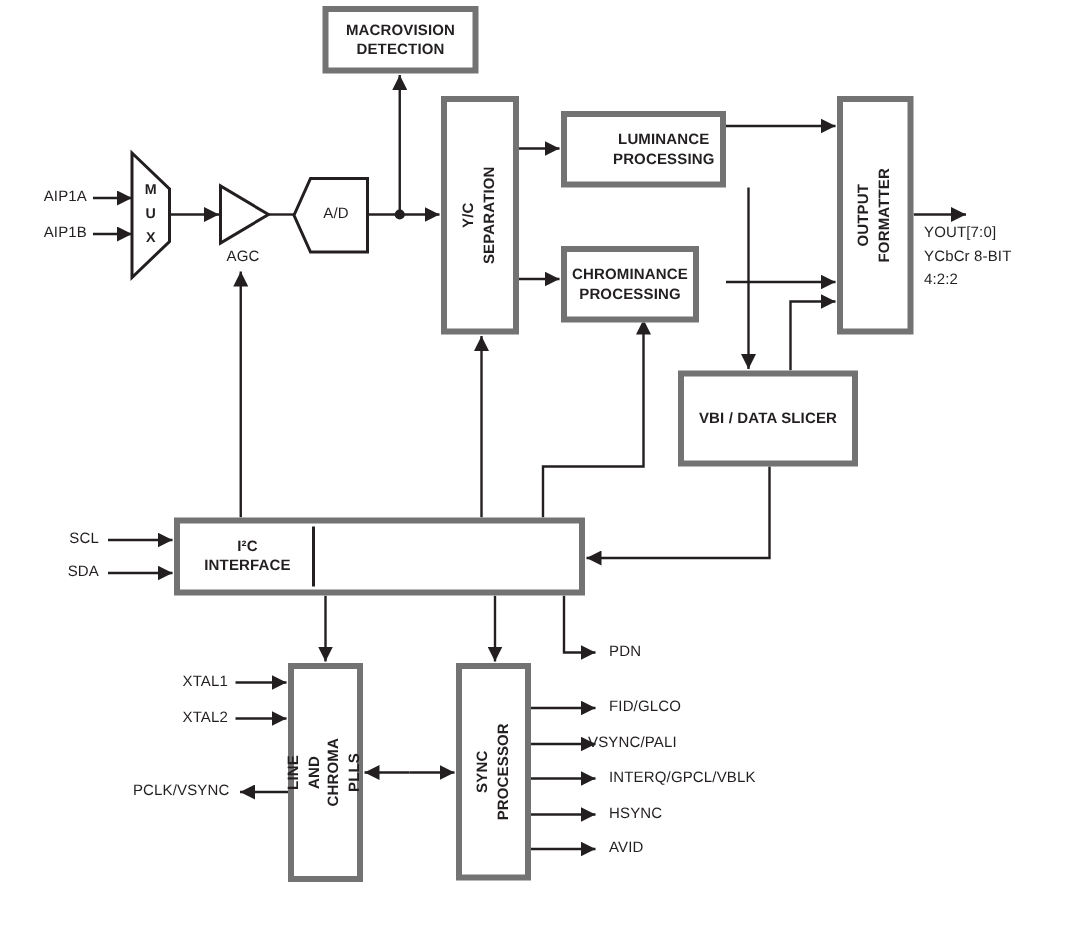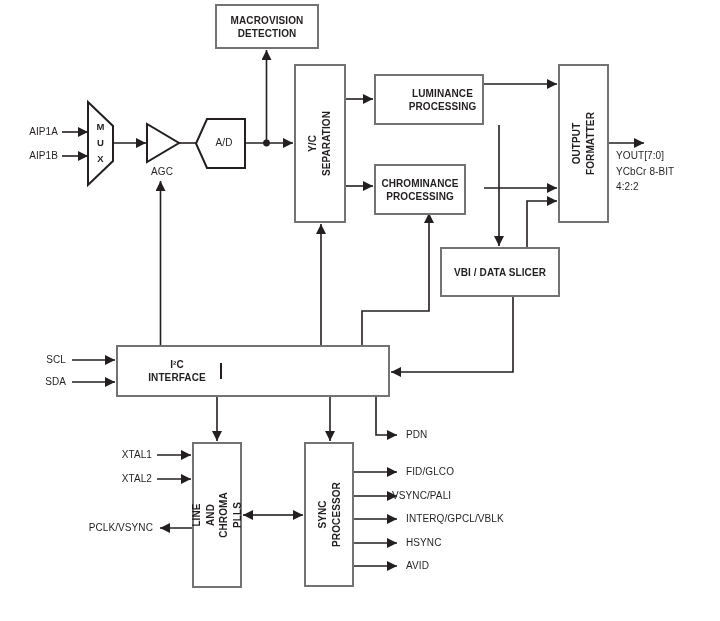--- a/index.html
+++ b/index.html
@@ -2,32 +2,32 @@
 <html><head>
 <meta charset="utf-8">
 <style>
   html,body { margin:0; padding:0; background:#ffffff; }
   #canvas {
     position:relative; width:720px; height:621px; background:#ffffff;
     font-family:"Liberation Sans", sans-serif; color:#231f20; overflow:hidden;
   }
   #wires { position:absolute; left:0; top:0; z-index:1; }
   .box {
-    position:absolute; box-sizing:border-box; border:2px solid #737373; background:#ffffff;
+    position:absolute; box-sizing:border-box; border:4px solid #737373; background:#ffffff;
     display:flex; align-items:center; justify-content:center; z-index:2;
   }
   .box-label {
     font-weight:bold; font-size:10px; line-height:13px; text-align:center;
     white-space:pre-line; letter-spacing:0.1px;
   }
   .vlabel {
     font-weight:bold; font-size:10px; line-height:13.5px; text-align:center;
     white-space:pre-line; letter-spacing:0.1px; transform:rotate(-90deg);
   }
-  .split { display:flex; align-items:stretch; justify-content:flex-start; padding:16px; }
+  .split { display:flex; align-items:stretch; justify-content:flex-start; padding:2px; }
   .cell { display:flex; align-items:center; justify-content:center; }
   .cell-left { width:86px; border-right:2px solid #231f20; }
   .cell-right { flex:1; }
   .sig {
     position:absolute; z-index:3; font-weight:normal; font-size:10px; line-height:14px;
     white-space:nowrap; letter-spacing:0.1px;
   }
   .sig-right { text-align:right; }
   .center-x { transform:translateX(-50%); }
   .mux-letters {
@@ -114,21 +114,21 @@
   <div class="box" style="left:374px; top:164px; width:92px; height:51px;">
     <div class="box-label">CHROMINANCE
 PROCESSING</div>
   </div>
 
   <div class="box" style="left:558px; top:64px; width:51px; height:159px;">
     <div class="vlabel">OUTPUT
 FORMATTER</div>
   </div>
 
-  <div class="box" style="left:440px; top:247px; width:120px; height:50px;align-items:center;">
+  <div class="box" style="left:452px; top:247px; width:120px; height:64px;align-items:center;">
     <div class="box-label">VBI / DATA SLICER</div>
   </div>
 
   <div class="box split" style="left:116px; top:345px; width:274px; height:52px;">
     <div class="cell cell-left">
       <div class="box-label">I²C
 INTERFACE</div>
     </div>
   </div>
 

